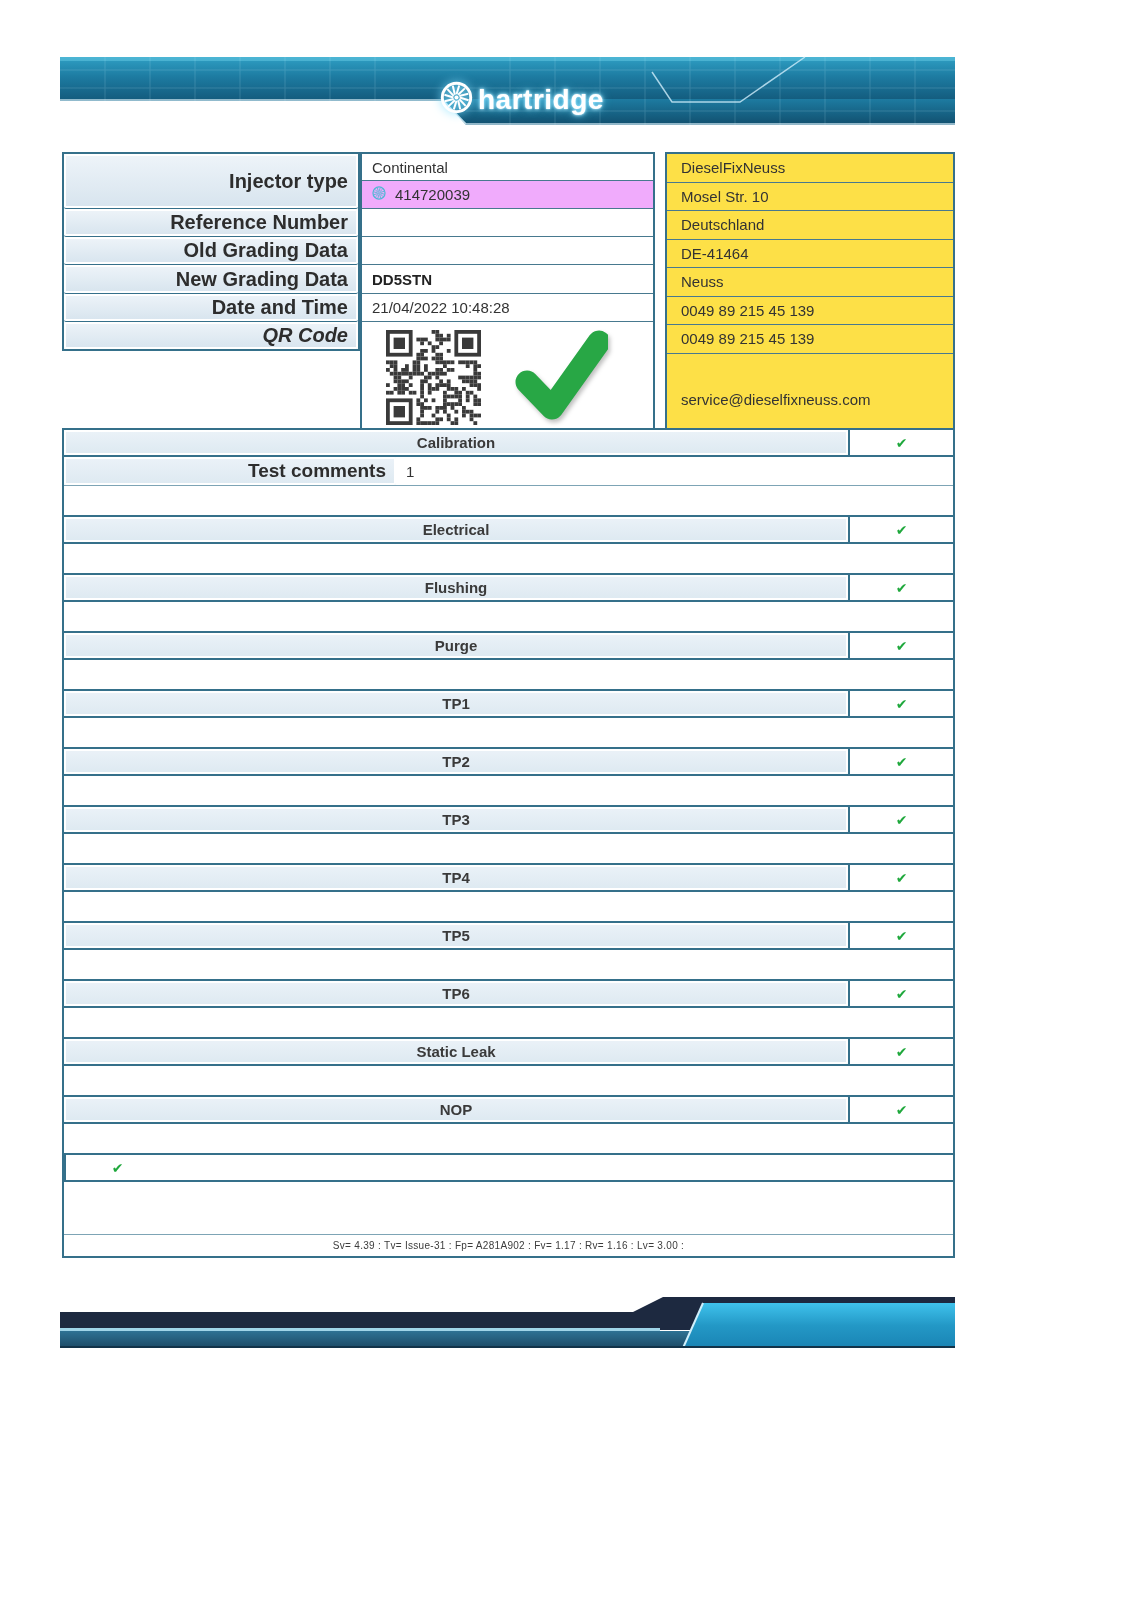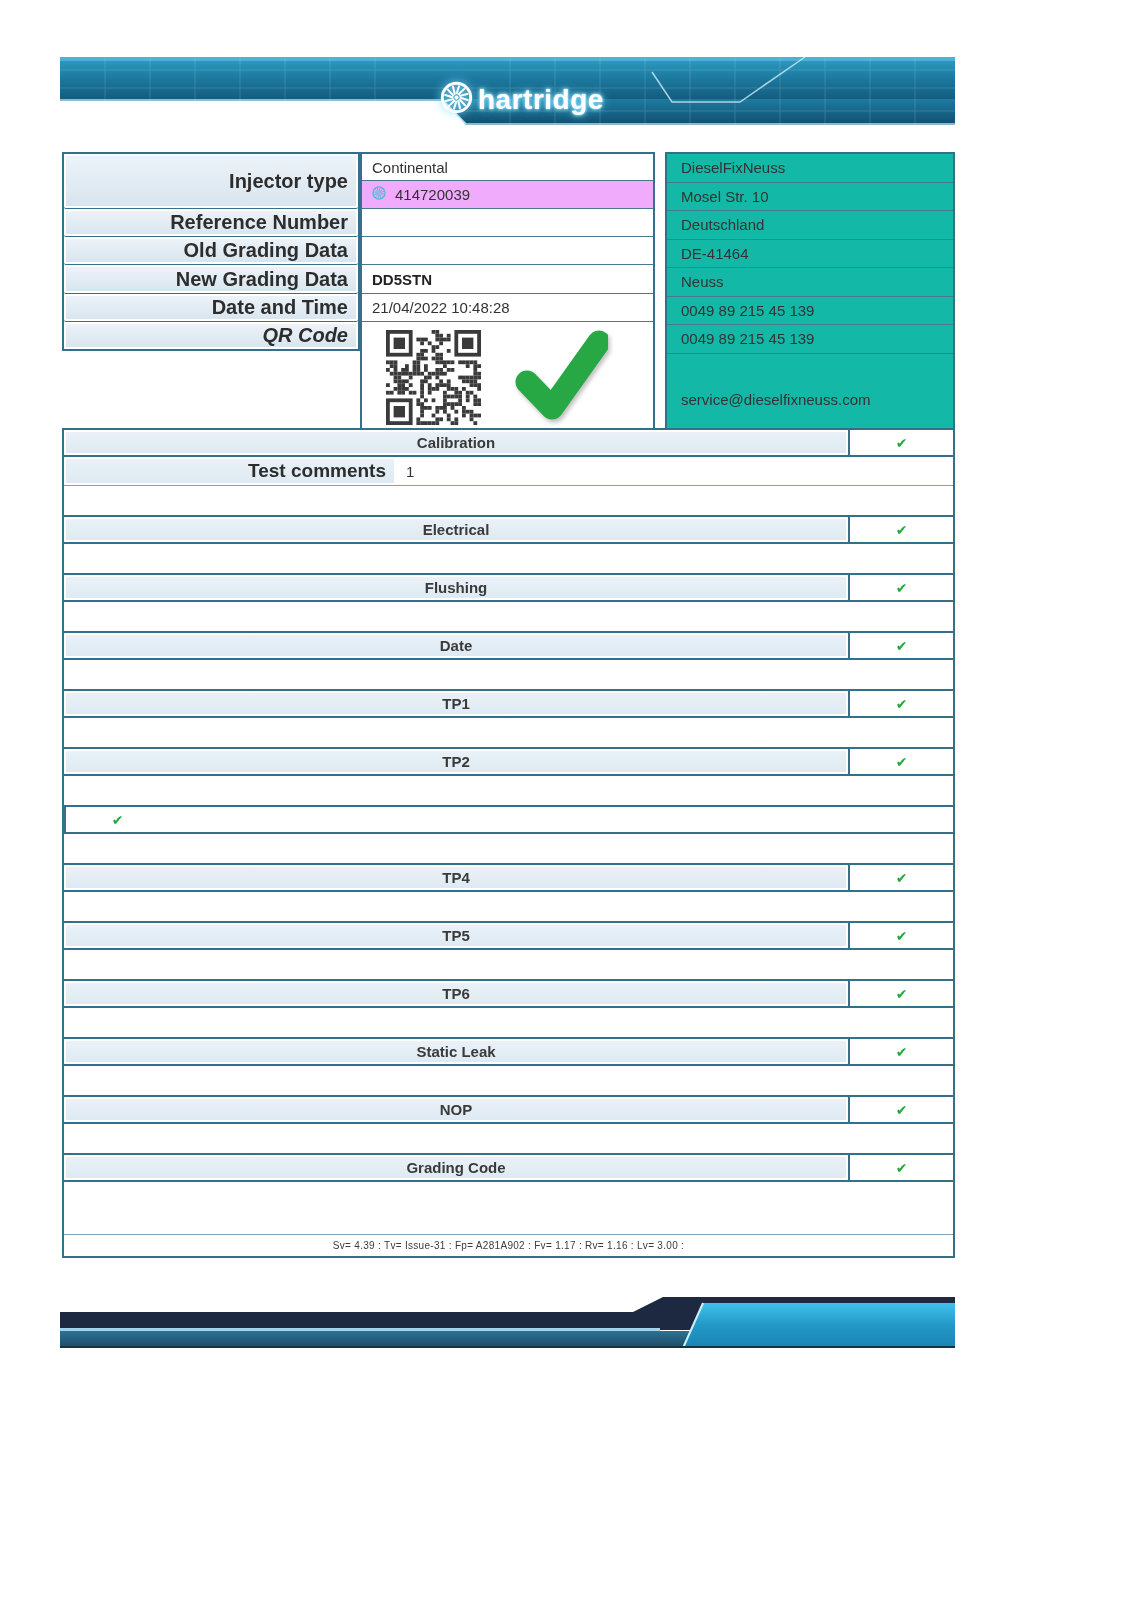--- a/index.html
+++ b/index.html
@@ -31,21 +31,21 @@
 
   .info-values{left:360px;top:152px;width:295px;height:297px;display:flex;flex-direction:column;
     box-sizing:border-box;border:2px solid #35708a;background:#fff;}
   .val-cell{box-sizing:border-box;flex:0 0 auto;border-bottom:1.5px solid #48798f;
     display:flex;align-items:center;padding-left:10px;font-size:15px;color:#333;background:#fff;}
   .val-cell.tint{background:#f0abfc;}
   .val-cell:last-child{border-bottom:none;flex:1;display:block;position:relative;padding-left:0;}
   .bold{font-weight:700;color:#222;}
 
   .addr-table{left:665px;top:152px;width:290px;height:296px;display:flex;flex-direction:column;
-    box-sizing:border-box;border:2px solid #35708a;background:#14b8a6;}
+    box-sizing:border-box;border:2px solid #35708a;background:#fde047;}
   .addr-row{box-sizing:border-box;flex:0 0 28.5px;border-bottom:1.5px solid #48798f;
     display:flex;align-items:center;padding-left:14px;font-size:15px;color:#333;}
   .addr-row:last-child{border-bottom:none;flex:1;}
 
   .qr-svg{position:absolute;left:24px;top:8px;}
   .big-check{position:absolute;left:150px;top:6px;filter:drop-shadow(2px 3px 2px rgba(0,0,0,.25));}
 
   
   .tests{left:62px;top:428px;width:893px;box-sizing:border-box;
     border-left:2px solid #35708a;border-right:2px solid #35708a;background:#fff;}
@@ -429,41 +429,42 @@
     </div>
     <div class="t-row t-spacer" style="height: 29px;"></div>
     <div class="t-row t-section">
       <div class="t-label">Flushing</div>
       <div class="t-check">
         <span class="pass-glyph">✔</span>
       </div>
     </div>
     <div class="t-row t-spacer" style="height: 29px;"></div>
     <div class="t-row t-section">
-      <div class="t-label">Date</div>
+      <div class="t-label">Purge</div>
       <div class="t-check">
         <span class="pass-glyph">✔</span>
       </div>
     </div>
     <div class="t-row t-spacer" style="height: 29px;"></div>
     <div class="t-row t-section">
       <div class="t-label">TP1</div>
       <div class="t-check">
         <span class="pass-glyph">✔</span>
       </div>
     </div>
     <div class="t-row t-spacer" style="height: 29px;"></div>
     <div class="t-row t-section">
       <div class="t-label">TP2</div>
       <div class="t-check">
         <span class="pass-glyph">✔</span>
       </div>
     </div>
     <div class="t-row t-spacer" style="height: 29px;"></div>
     <div class="t-row t-section">
+      <div class="t-label">TP3</div>
       <div class="t-check">
         <span class="pass-glyph">✔</span>
       </div>
     </div>
     <div class="t-row t-spacer" style="height: 29px;"></div>
     <div class="t-row t-section">
       <div class="t-label">TP4</div>
       <div class="t-check">
         <span class="pass-glyph">✔</span>
       </div>
@@ -491,21 +492,20 @@
     </div>
     <div class="t-row t-spacer" style="height: 29px;"></div>
     <div class="t-row t-section">
       <div class="t-label">NOP</div>
       <div class="t-check">
         <span class="pass-glyph">✔</span>
       </div>
     </div>
     <div class="t-row t-spacer" style="height: 29px;"></div>
     <div class="t-row t-section">
-      <div class="t-label">Grading Code</div>
       <div class="t-check">
         <span class="pass-glyph">✔</span>
       </div>
     </div>
     <div class="t-row t-spacer" style="height: 29px;"></div>
     <div class="t-row t-spacer" style="height: 23px;"></div>
     <div class="t-row t-version">Sv= 4.39  :  Tv= Issue-31  :  Fp= A281A902  :  Fv= 1.17  :  Rv= 1.16  :  Lv= 3.00  :</div>
   </div>
 
 <div class="abs" style="left:55px;top:1297px;width:900px;height:52px;">

